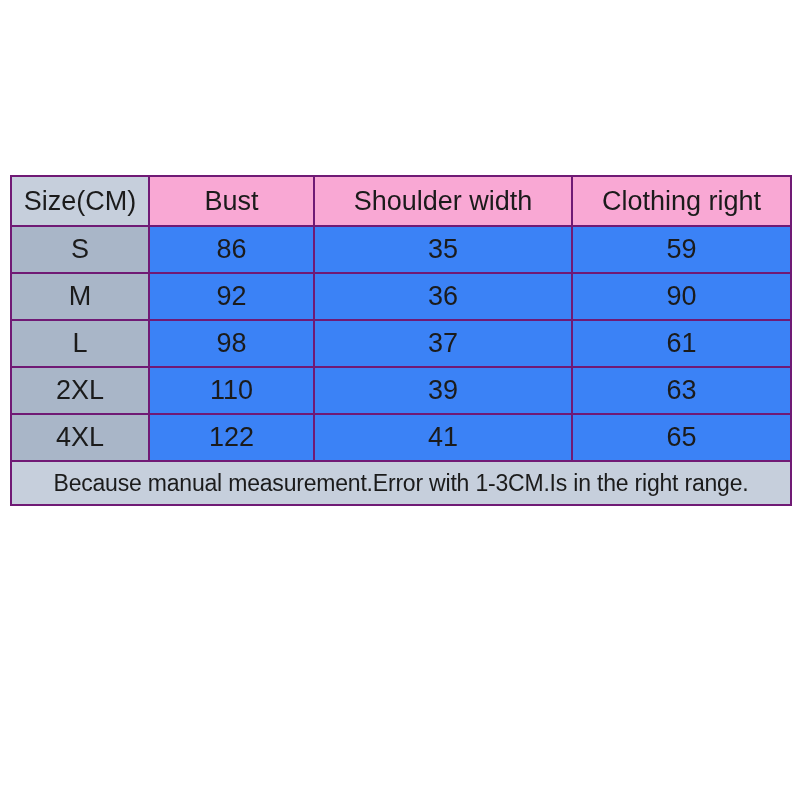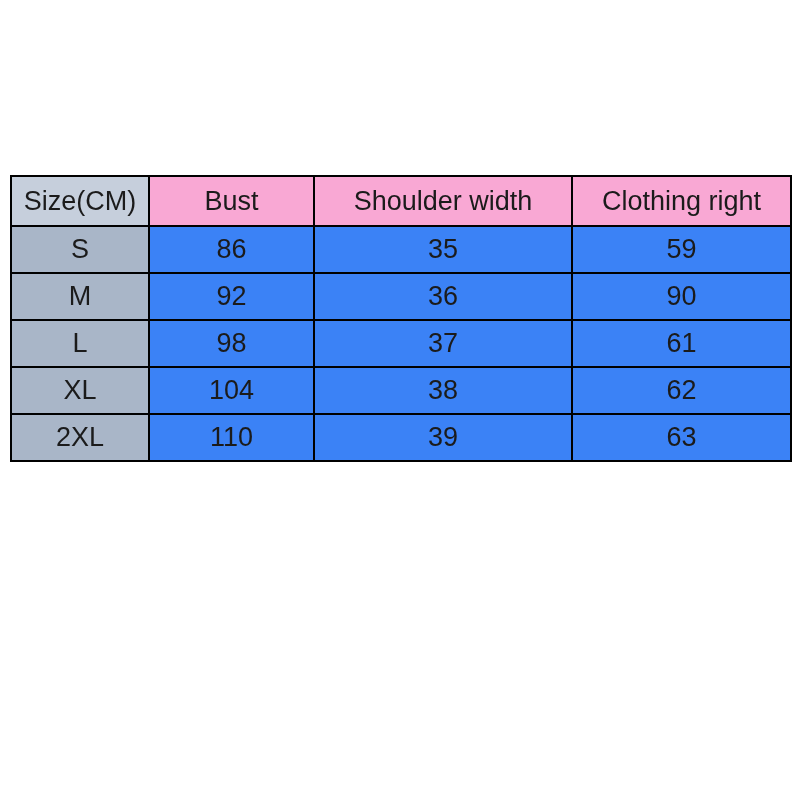--- a/index.html
+++ b/index.html
@@ -20,21 +20,21 @@
   }
   .size-chart {
     position: absolute;
     left: 10px;
     top: 175px;
     width: 780px;
     border-collapse: collapse;
     table-layout: fixed;
   }
   .size-chart td, .size-chart th {
-    border: 2px solid #000000;
+    border: 2px solid #701a75;
     padding: 0;
     margin: 0;
     text-align: center;
     vertical-align: middle;
     font-weight: normal;
     color: #1b1b1b;
     font-size: 27px;
     height: 45px;
     line-height: 45px;
     white-space: nowrap;
@@ -106,26 +106,29 @@
         <td class="val-cell">36</td>
         <td class="val-cell">90</td>
       </tr>
       <tr>
         <td class="size-cell">L</td>
         <td class="val-cell">98</td>
         <td class="val-cell">37</td>
         <td class="val-cell">61</td>
       </tr>
       <tr>
-        <td class="size-cell">XL</td>
-        <td class="val-cell">104</td>
-        <td class="val-cell">38</td>
-        <td class="val-cell">62</td>
-      </tr>
-      <tr>
         <td class="size-cell">2XL</td>
         <td class="val-cell">110</td>
         <td class="val-cell">39</td>
         <td class="val-cell">63</td>
+      </tr>
+      <tr>
+        <td class="size-cell">4XL</td>
+        <td class="val-cell">122</td>
+        <td class="val-cell">41</td>
+        <td class="val-cell">65</td>
+      </tr>
+      <tr class="note-row">
+        <td colspan="4">Because manual measurement.Error with 1-3CM.Is in the right range.</td>
       </tr>
     </tbody>
   </table>
 </div>
 
 </body></html>

